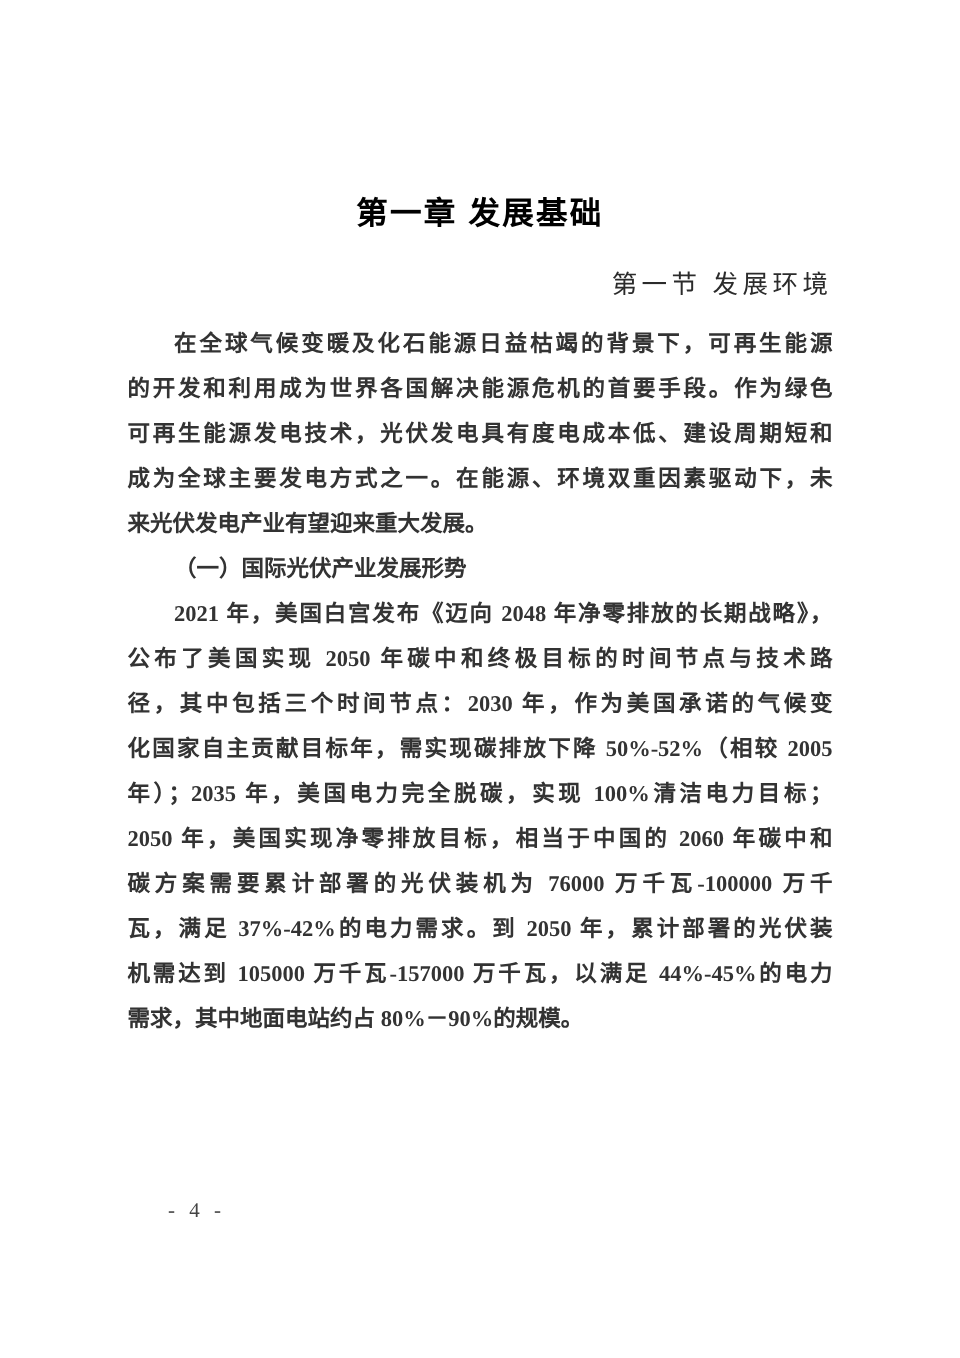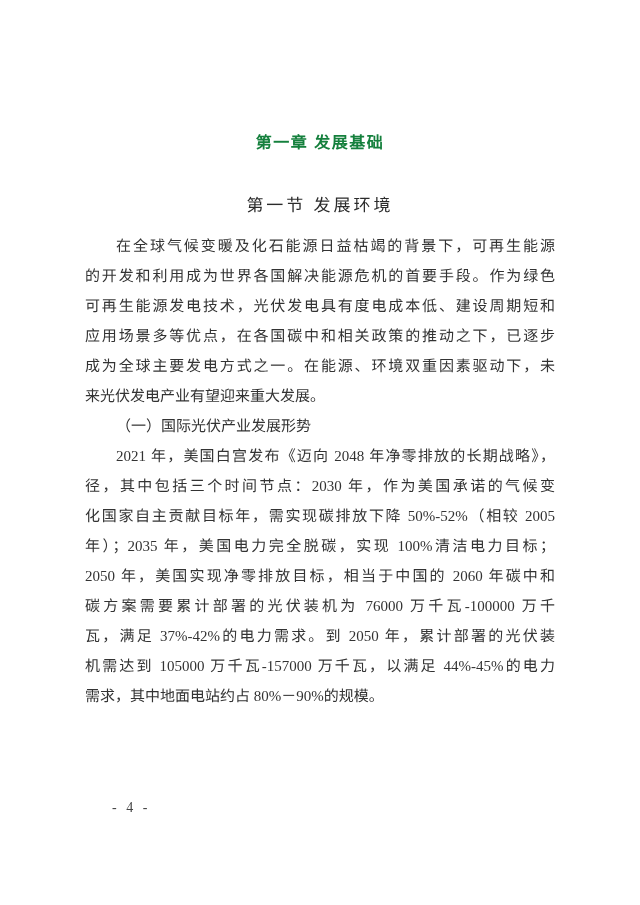--- a/index.html
+++ b/index.html
@@ -23,44 +23,45 @@
     left: 85px;
     top: 128px;
     width: 470px;
   }
   .chapter-title {
     height: 30px;
     line-height: 30px;
     text-align: center;
     font-family: "Liberation Sans", "DejaVu Sans", sans-serif;
     font-weight: bold;
-    font-size: 16px;
+    font-size: 21px;
     letter-spacing: 1.5px;
-    color: #15803d;
+    color: #000000;
   }
   .section-title {
-    margin-top: 33px;
+    margin-top: 17px;
     height: 30px;
     line-height: 30px;
-    text-align: center;
+    text-align: right;
     font-size: 17px;
     letter-spacing: 3px;
     color: #2b2b2b;
   }
   .body-text {
     margin-top: 10px;
   }
   .line {
     height: 30px;
     line-height: 30px;
     font-size: 15px;
     text-align: justify;
     text-align-last: justify;
     white-space: nowrap;
     color: #333333;
+    font-weight: bold;
   }
   .line.indent {
     text-indent: 31px;
   }
   .line.end {
     text-align: right;
     text-align-last: left;
   }
   .page-number {
     position: absolute;
@@ -77,27 +78,27 @@
 <div class="page">
   <div class="content">
 
     <div class="chapter-title">第一章 发展基础</div>
     <div class="section-title">第一节 发展环境</div>
 
     <div class="body-text">
       <div class="line indent">在全球气候变暖及化石能源日益枯竭的背景下，可再生能源</div>
       <div class="line">的开发和利用成为世界各国解决能源危机的首要手段。作为绿色</div>
       <div class="line">可再生能源发电技术，光伏发电具有度电成本低、建设周期短和</div>
-      <div class="line">应用场景多等优点，在各国碳中和相关政策的推动之下，已逐步</div>
       <div class="line">成为全球主要发电方式之一。在能源、环境双重因素驱动下，未</div>
       <div class="line end">来光伏发电产业有望迎来重大发展。</div>
 
       <div class="line indent end">（一）国际光伏产业发展形势</div>
 
       <div class="line indent">2021 年，美国白宫发布《迈向 2048 年净零排放的长期战略》，</div>
+      <div class="line">公布了美国实现 2050 年碳中和终极目标的时间节点与技术路</div>
       <div class="line">径，其中包括三个时间节点：2030 年，作为美国承诺的气候变</div>
       <div class="line">化国家自主贡献目标年，需实现碳排放下降 50%-52%（相较 2005</div>
       <div class="line">年）；2035 年，美国电力完全脱碳，实现 100%清洁电力目标；</div>
       <div class="line">2050 年，美国实现净零排放目标，相当于中国的 2060 年碳中和</div>
       <div class="line">碳方案需要累计部署的光伏装机为 76000 万千瓦-100000 万千</div>
       <div class="line">瓦，满足 37%-42%的电力需求。到 2050 年，累计部署的光伏装</div>
       <div class="line">机需达到 105000 万千瓦-157000 万千瓦，以满足 44%-45%的电力</div>
       <div class="line end">需求，其中地面电站约占 80%－90%的规模。</div>
     </div>
   </div>

